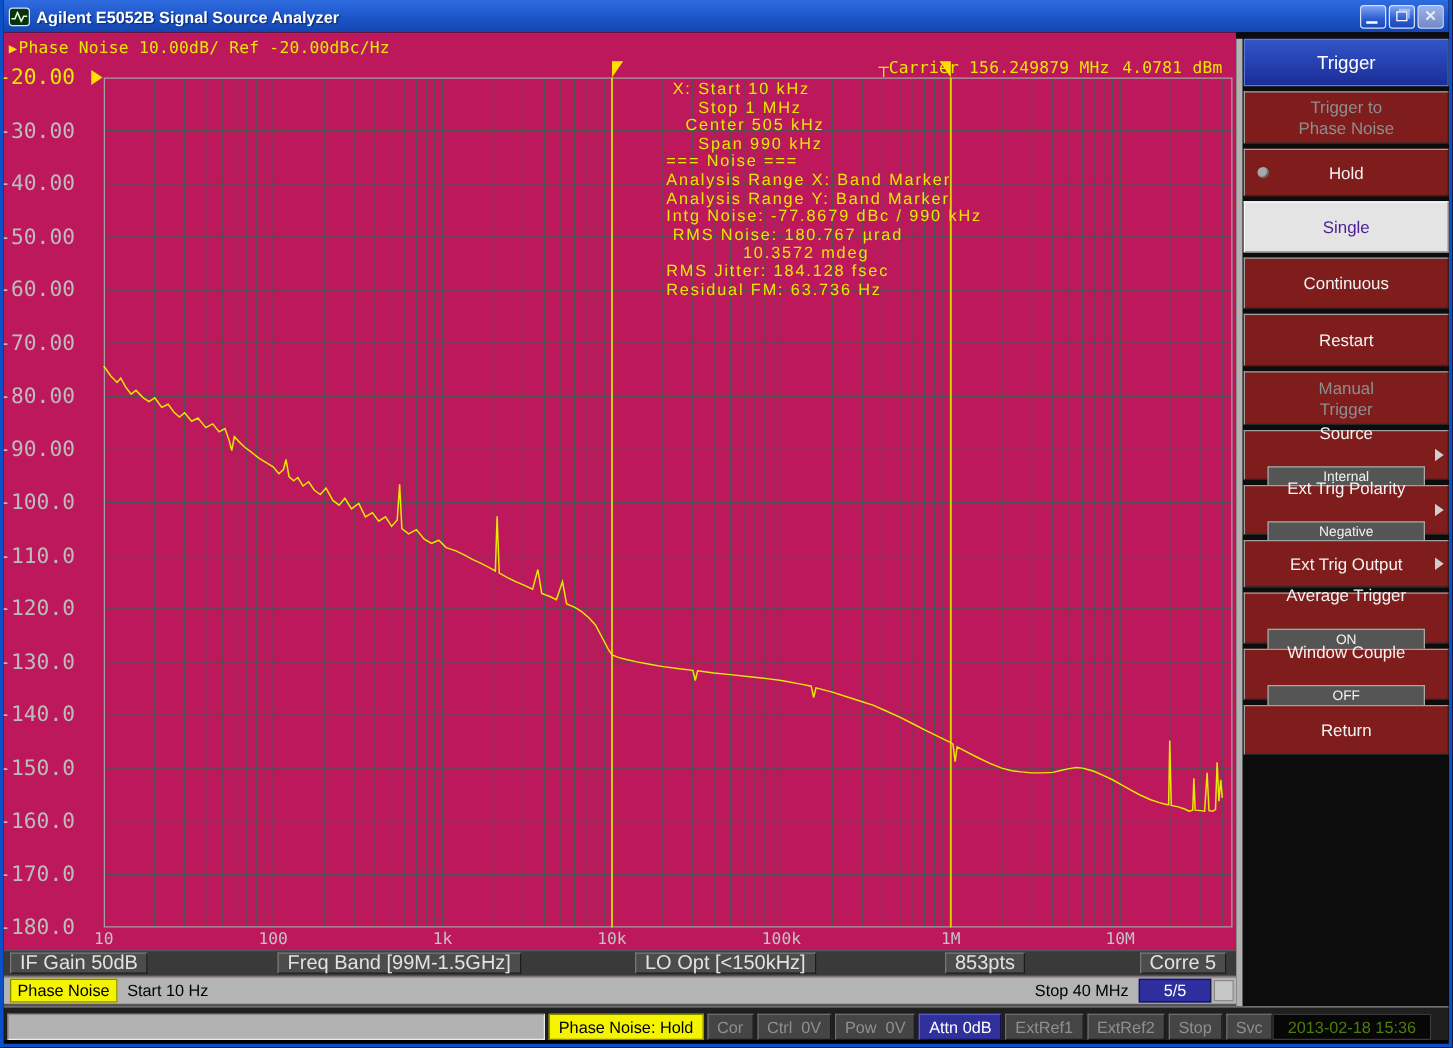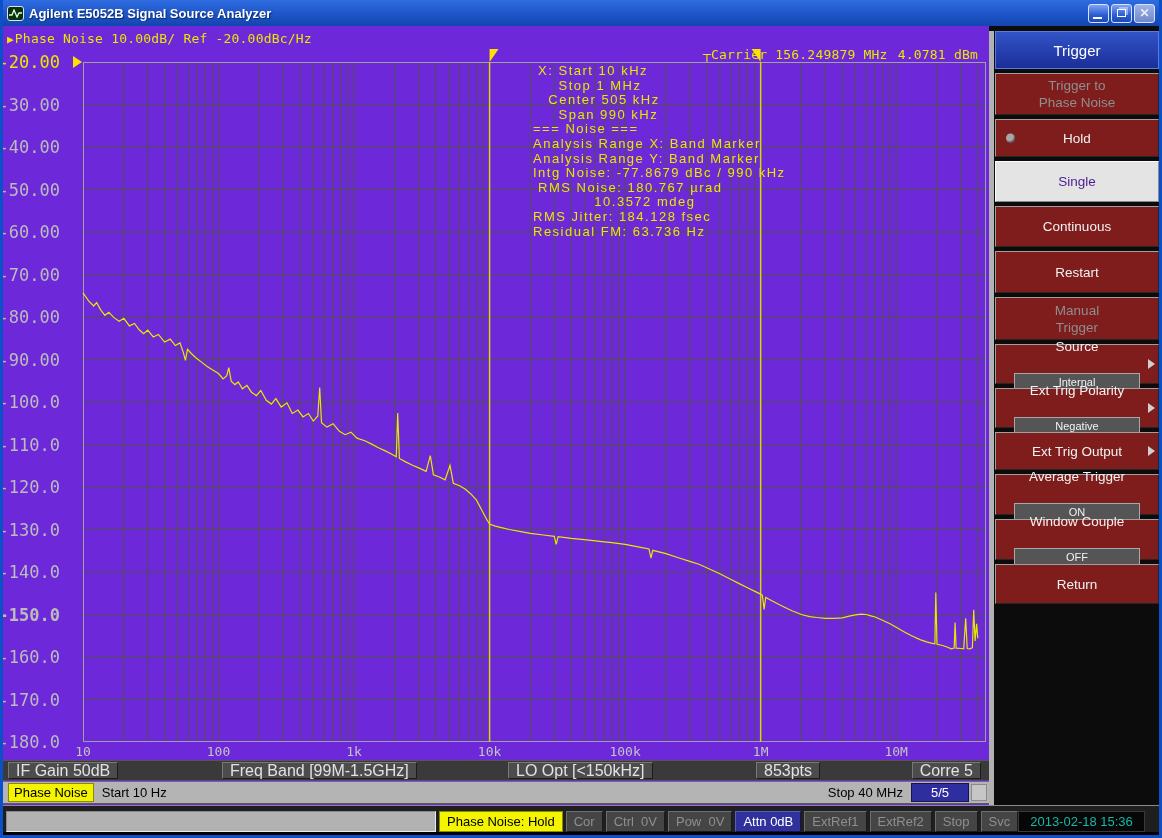--- a/index.html
+++ b/index.html
@@ -18,21 +18,21 @@
   .winbtn{width:21px;height:19px;border-radius:3px;margin-left:2px;position:relative;flex:none;
     border:1px solid #d6e2ff;background:linear-gradient(180deg,#7fa4f3,#2b5cd0 60%,#1c4ab8);}
   .winbtn.disabled{background:linear-gradient(180deg,#9db4e8,#7288c8);}
   .glyph-min{position:absolute;left:4px;bottom:3px;width:9px;border-bottom:2px solid #fff;}
   .glyph-restore{position:absolute;left:5px;top:4px;width:9px;height:8px;border:1px solid #fff;
     box-shadow:2px -2px 0 -0px #ffffff66;background:transparent;}
   .glyph-close{position:absolute;left:0;top:0;width:100%;height:100%;color:#e6ecfa;font-size:12px;
     font-weight:bold;display:flex;align-items:center;justify-content:center;}
   
   .app{position:relative;width:1156px;height:806px;background:#000;}
-  .chart-panel{position:absolute;left:0;top:0;width:986px;height:779px;background:#6d28d9;}
+  .chart-panel{position:absolute;left:0;top:0;width:986px;height:779px;background:#be185d;}
   
   .mono{font-family:"DejaVu Sans Mono",monospace;}
   .trace-header{position:absolute;left:4px;top:5px;color:#e8e800;font-size:13px;letter-spacing:0.2px;white-space:nowrap;}
   .trace-header .tri{color:#ffe000;font-size:11px;margin-right:1px;}
   .carrier-line{position:absolute;left:700px;top:21px;width:275px;display:flex;justify-content:space-between;
     color:#e8e800;font-size:13px;letter-spacing:0.2px;white-space:pre;}
   .analysis{position:absolute;left:530px;top:38px;color:#e8e800;font-size:13px;letter-spacing:1.5px;
     line-height:14.6px;white-space:pre;}
   .plot-svg{position:absolute;left:80px;top:36px;overflow:visible;}
   .ylabels{position:absolute;left:0;top:36px;width:69px;height:680px;}
@@ -76,21 +76,21 @@
     font-size:11px;line-height:16px;}
   
   .statusbar{position:absolute;left:0;bottom:0;width:1156px;height:27px;background:#1f1f1f;
     border-top:1px solid #8a8a8a;display:flex;align-items:flex-end;font-size:13px;}
   .entry-panel{width:430px;height:21px;margin-left:3px;background:#b2b2b2;
     border:1px solid;border-color:#8a8a8a #ececec #ececec #8a8a8a;flex:none;}
   .seg{height:21px;margin-left:3px;display:flex;align-items:center;padding:0 7px;white-space:pre;flex:none;}
   .seg.yellow{background:#f4f400;color:#000;border:1px solid #8a8a00;}
   .seg.dim{background:#454545;color:#8f8f8f;border:1px solid;border-color:#6e6e6e #1a1a1a #1a1a1a #6e6e6e;}
   .seg.blue{background:#31319e;color:#fff;border:1px solid;border-color:#5a5ac8 #141452 #141452 #5a5ac8;}
-  .seg.clock{background:#070707;color:#14b8a6;margin-left:auto;margin-right:16px;padding:0 11px;
+  .seg.clock{background:#070707;color:#4d7c0f;margin-left:auto;margin-right:16px;padding:0 11px;
     border:1px solid #3a3a3a;}
 </style>
 </head>
 <body>
 
 <div class="window">
 
   <div class="titlebar">
     <div class="app-icon">
       <svg width="13" height="9" viewBox="0 0 13 9">
@@ -128,21 +128,21 @@
           <div class="ylabel mono" style="top: 127.5px;">-50.00</div>
           <div class="ylabel mono" style="top: 170px;">-60.00</div>
           <div class="ylabel mono" style="top: 212.5px;">-70.00</div>
           <div class="ylabel mono" style="top: 255px;">-80.00</div>
           <div class="ylabel mono" style="top: 297.5px;">-90.00</div>
           <div class="ylabel mono" style="top: 340px;">-100.0</div>
           <div class="ylabel mono" style="top: 382.5px;">-110.0</div>
           <div class="ylabel mono" style="top: 425px;">-120.0</div>
           <div class="ylabel mono" style="top: 467.5px;">-130.0</div>
           <div class="ylabel mono" style="top: 510px;">-140.0</div>
-          <div class="ylabel mono" style="top: 552.5px; font-weight: bold;">-150.0</div>
+          <div class="ylabel mono" style="top: 552.5px;">-150.0</div>
           <div class="ylabel mono" style="top: 595px;">-160.0</div>
           <div class="ylabel mono" style="top: 637.5px;">-170.0</div>
           <div class="ylabel mono" style="top: 680px;">-180.0</div>
         </div>
       <div class="ref-arrow"></div>
 
       <svg class="plot-svg" id="plot" width="903" height="680">
           <line x1="40.798434064647594" y1="0" x2="40.798434064647594" y2="680" stroke="#515151" stroke-width="1"></line>
           <line x1="64.66398808061103" y1="0" x2="64.66398808061103" y2="680" stroke="#515151" stroke-width="1"></line>
           <line x1="81.59686812929519" y1="0" x2="81.59686812929519" y2="680" stroke="#515151" stroke-width="1"></line>

